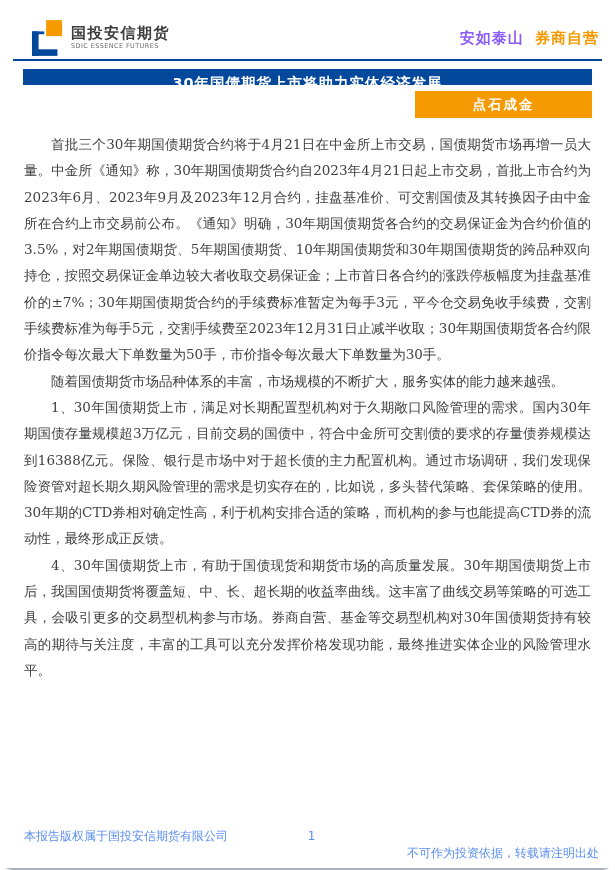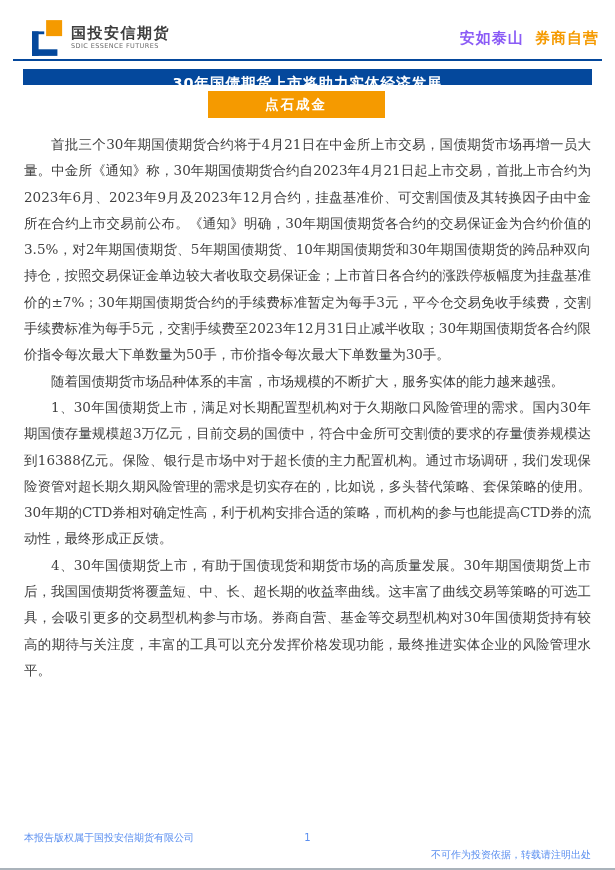--- a/index.html
+++ b/index.html
@@ -5,20 +5,21 @@
   * { margin: 0; padding: 0; box-sizing: border-box; }
   html, body { background: #ffffff; }
   .page {
     position: relative;
     width: 615px;
     height: 870px;
     margin: 0 auto;
     background: #ffffff;
     font-family: "DejaVu Sans", "Liberation Sans", sans-serif;
     overflow: hidden;
+    border-radius: 13px;
   }
   
   .header {
     display: flex;
     justify-content: space-between;
     align-items: center;
     padding: 20px 16px 0 32px;
     height: 56px;
   }
   .logo { display: flex; align-items: center; gap: 7px; }
@@ -49,21 +50,21 @@
     margin: 8px 23px 0 23px;
     height: 16px;
     line-height: 28px;
     background: #04489C;
     color: #ffffff;
     font-size: 14.5px;
     font-weight: bold;
     text-align: center;
     letter-spacing: 1px;
   }
-  .badge-row { margin: 6px 23px 0 0; display: flex; justify-content: center; }
+  .badge-row { margin: 6px 23px 0 0; display: flex; justify-content: flex-end; }
   .badge {
     width: 177px;
     height: 27px;
     line-height: 27px;
     background: #F59A00;
     color: #ffffff;
     font-size: 13.5px;
     font-weight: bold;
     text-align: center;
     letter-spacing: 2px;
@@ -75,25 +76,25 @@
     font-size: 13.5px;
     line-height: 26.3px;
     color: #404040;
     text-align: justify;
   }
   .article p { text-indent: 2em; }
   
   .footer {
     position: absolute;
     left: 24px;
-    right: 24px;
+    right: 16px;
     bottom: 8px;
     display: flex;
     align-items: center;
-    font-size: 10px;
+    font-size: 12px;
     color: #5b8ff0;
   }
   .footer-left  { flex: 1; text-align: left; }
   .footer-page  { width: 40px; text-align: center; }
   .footer-right { flex: 1; text-align: right; margin-top: 35px; }
   .bottom-line {
     position: absolute;
     left: 0; right: 0; bottom: 0;
     height: 2px;
     background: #aab3bb;

